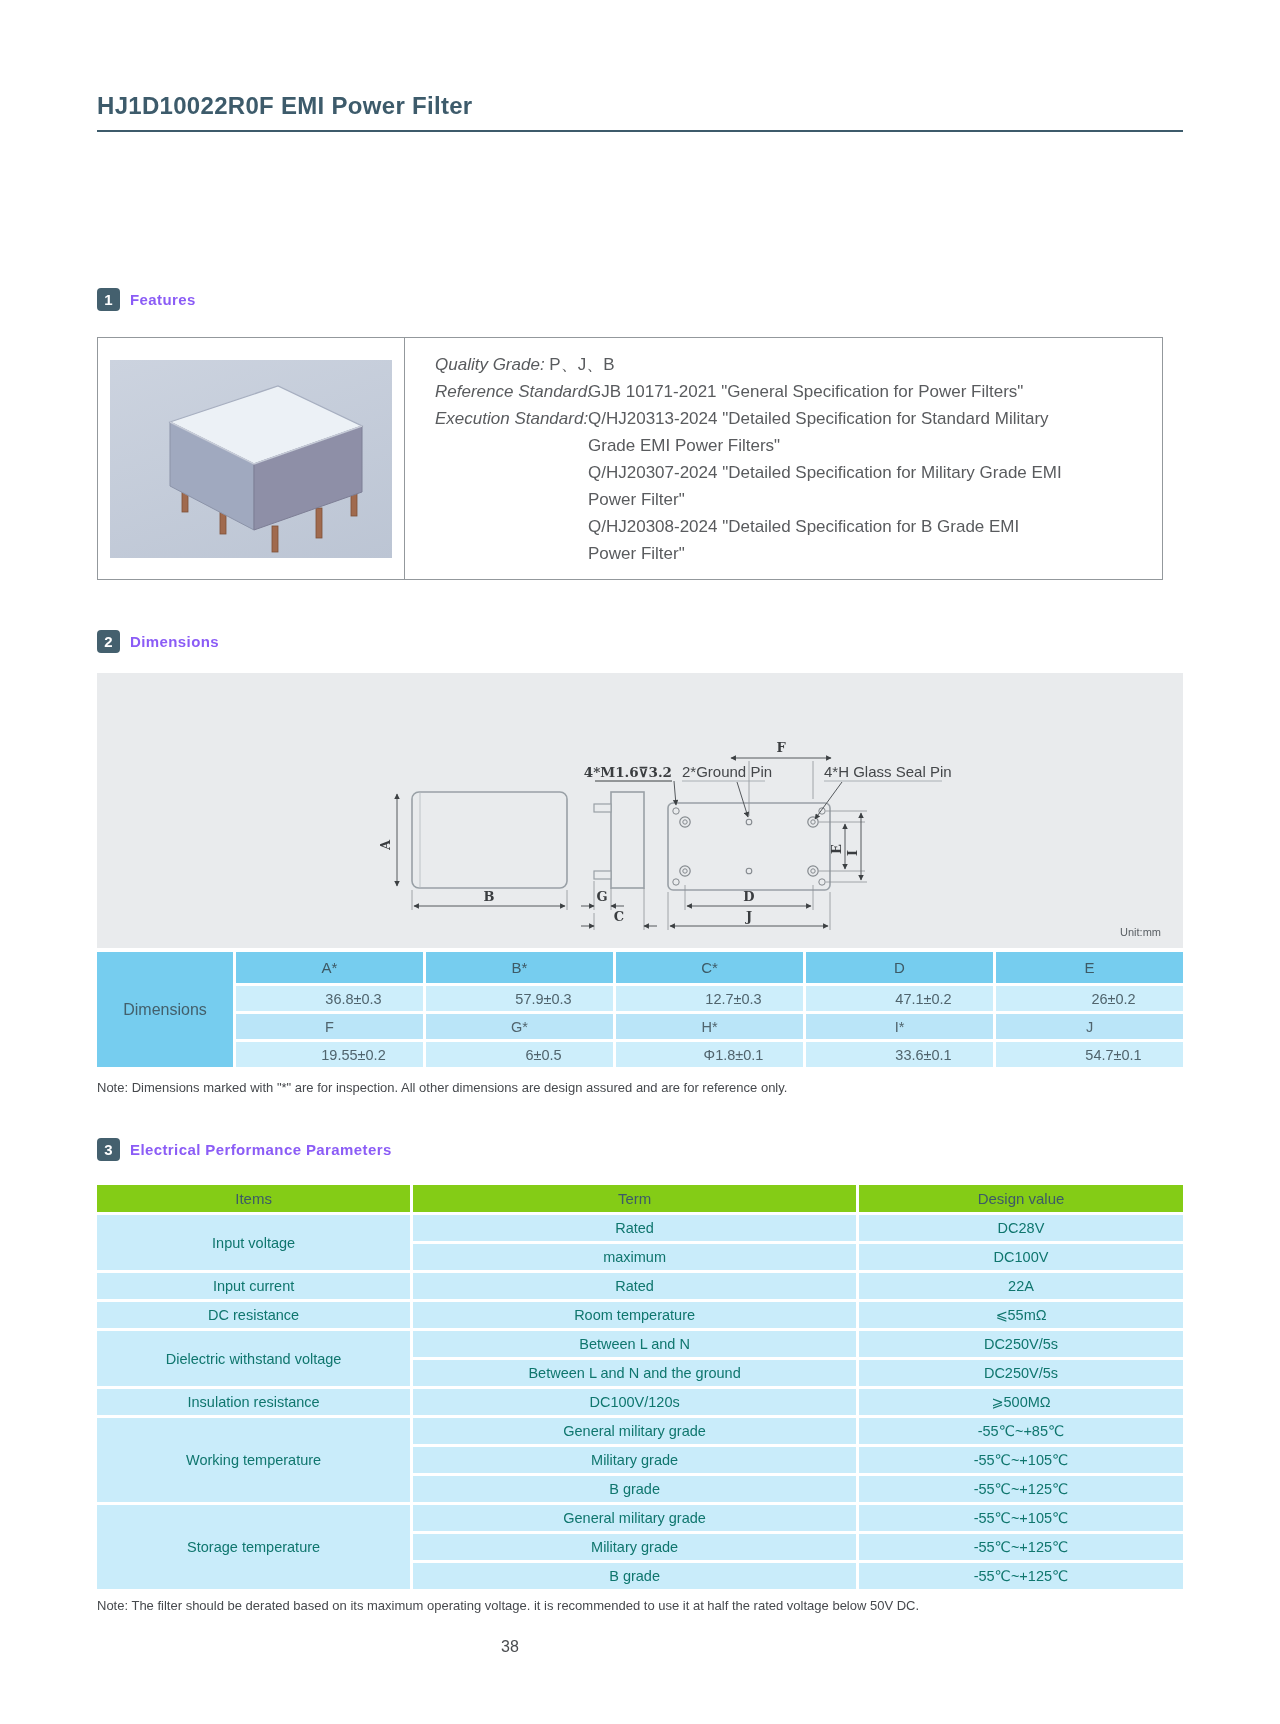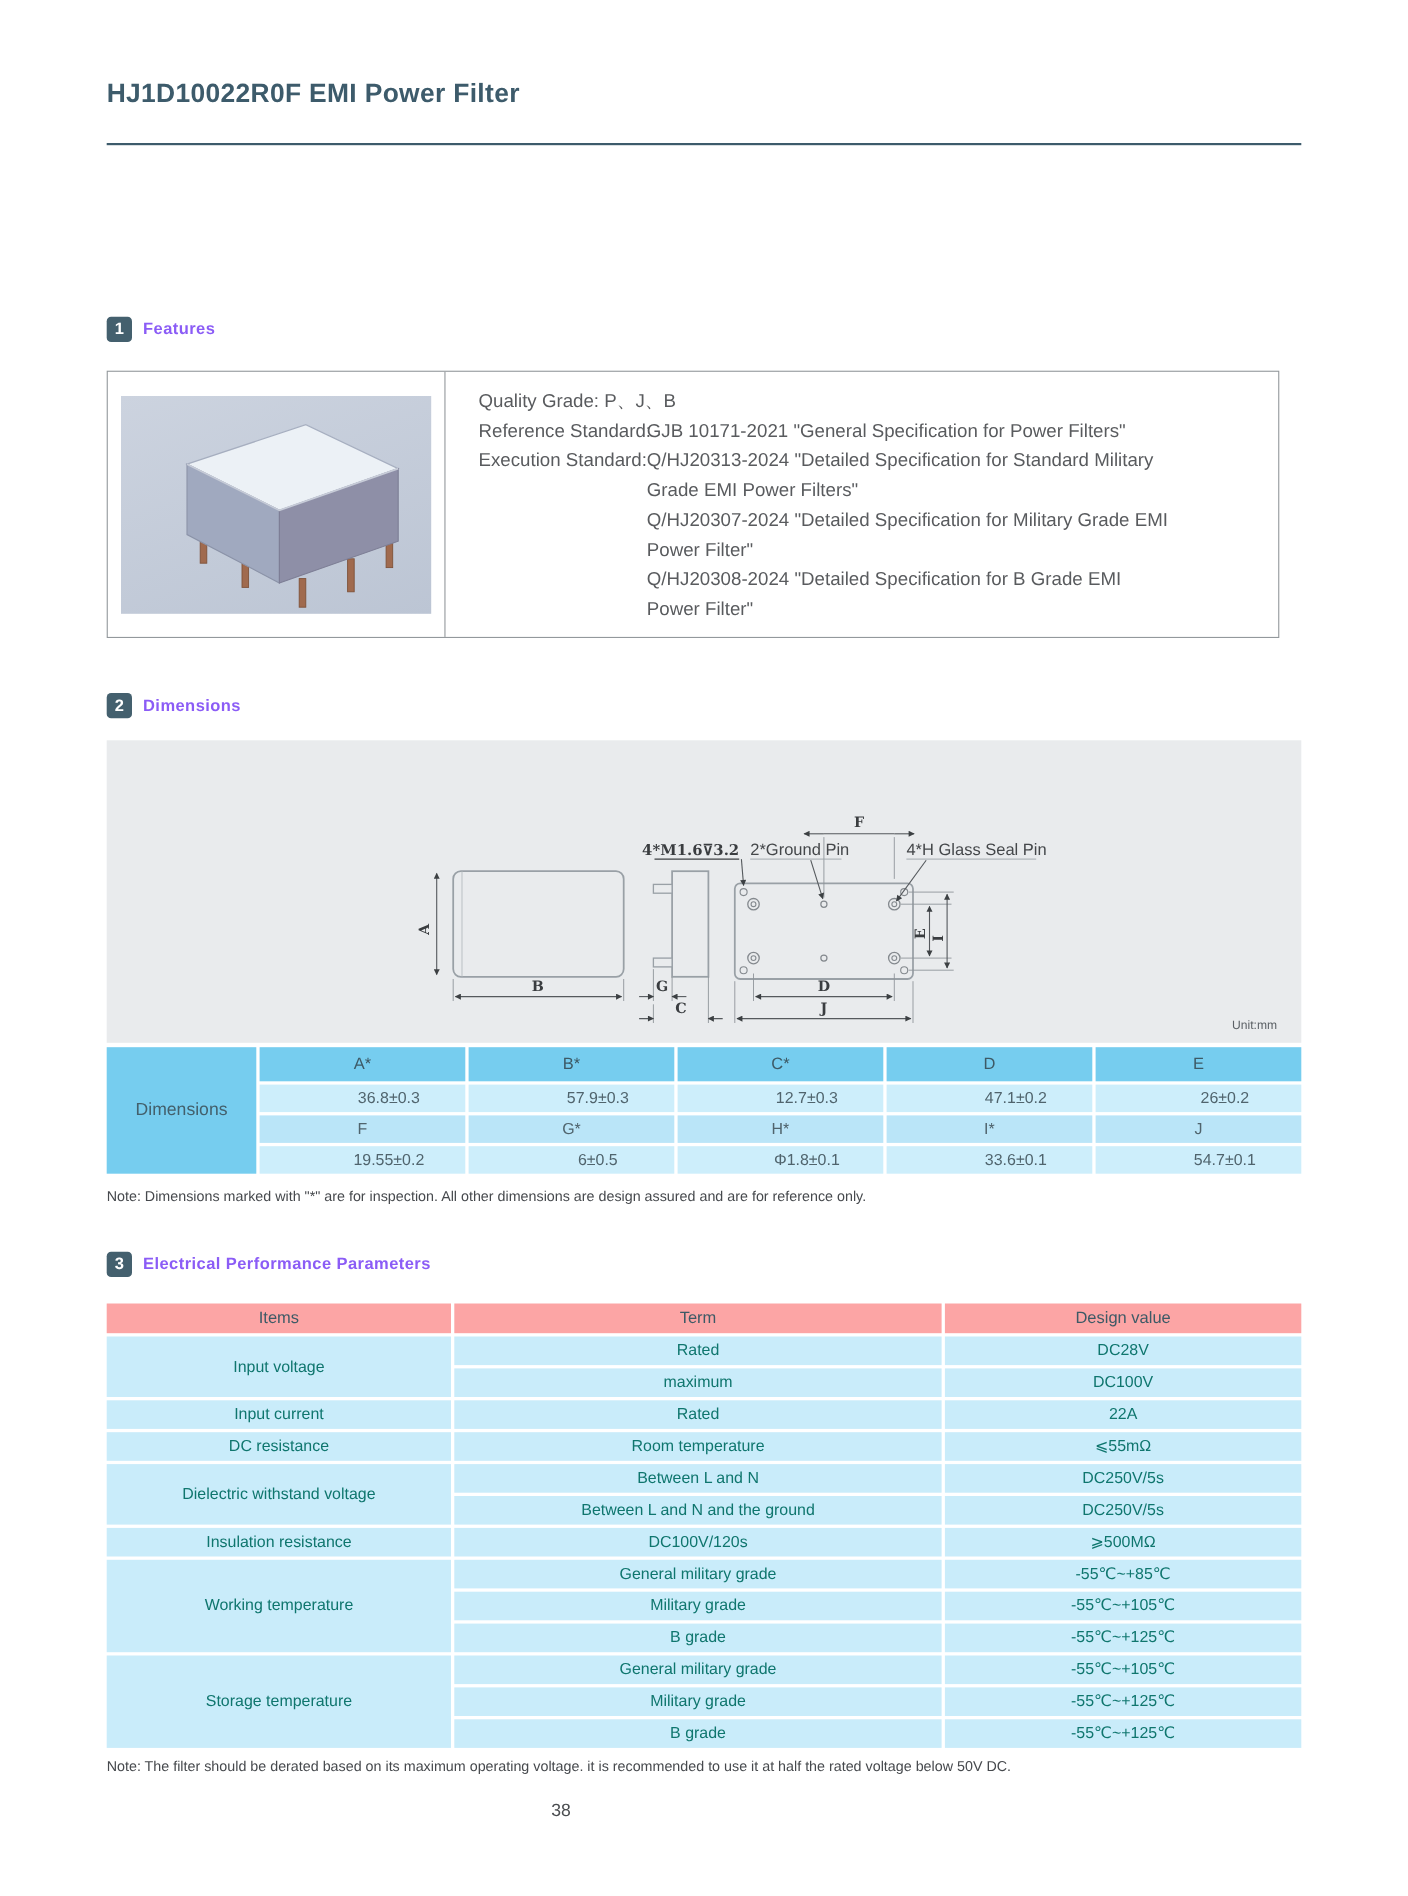--- a/index.html
+++ b/index.html
@@ -4,54 +4,54 @@
 <style>
   html,body{margin:0;padding:0;}
   body{
     width:1280px;height:1724px;position:relative;background:#ffffff;
     font-family:"Liberation Sans","DejaVu Sans",sans-serif;color:#333;
     overflow:hidden;
   }
   .abs{position:absolute;}
 
   
-  .page-title{left:97px;top:72px;font-size:24px;font-weight:bold;color:#3d5b6b;letter-spacing:.3px;}
+  .page-title{left:97px;top:92px;font-size:24px;font-weight:bold;color:#3d5b6b;letter-spacing:.3px;}
   .title-rule{left:97px;top:130px;width:1086px;height:2px;background:#3d5b6b;}
 
   
   .sec-head{display:flex;align-items:center;}
   .sec-badge{width:23px;height:23px;border-radius:4px;background:#44606e;color:#fff;
     font-size:15px;font-weight:bold;display:flex;align-items:center;justify-content:center;margin-right:10px;}
   .sec-title{font-size:15px;color:#8b5cf6;letter-spacing:.4px;font-weight:bold;}
 
   
   .features-box{left:97px;top:337px;width:1064px;height:241px;border:1.5px solid #93989c;display:flex;}
   .feat-left{width:306px;border-right:1.5px solid #93989c;display:flex;align-items:center;justify-content:center;}
   .product-img{width:282px;height:198px;background:linear-gradient(160deg,#ccd3df 0%,#bcc5d4 100%);}
   .feat-right{flex:1;padding:13px 18px 0 30px;font-size:17px;color:#595b5e;line-height:27px;}
   .feat-row{display:grid;grid-template-columns:153px 1fr;}
-  .feat-label{white-space:nowrap;}
+  .feat-label{white-space:nowrap;font-style:italic;}
 
   
   .drawing-box{left:97px;top:673px;width:1086px;height:275px;background:#e9ebed;}
   .unit-label{position:absolute;right:22px;bottom:10px;font-size:11px;color:#5b6065;}
 
   
   table{border-collapse:separate;border-spacing:3px;table-layout:fixed;}
   td,th{text-align:center;vertical-align:middle;padding:0;font-weight:normal;overflow:hidden;}
   .dims-table{left:94px;top:949px;width:1092px;}
   .dims-table th{background:#76cdef;color:#3d5a66;font-size:15px;height:31px;}
   .dims-table td{font-size:14.5px;color:#50646d;height:25px;}
   .dims-table td.dim-label{background:#76cdef;color:#43606c;font-size:16px;}
   .r-light td{background:#cdeefb;padding-left:48px;}
   .r-mid td{background:#bae5f8;}
   .dims-table td.dim-label{background:#76cdef;}
 
   .elec-table{left:94px;top:1182px;width:1092px;}
-  .elec-table th{background:#fca5a5;color:#3d5a66;font-size:15px;height:27px;}
+  .elec-table th{background:#84cc16;color:#3d5a66;font-size:15px;height:27px;}
   .elec-table td{background:#c9ecfa;color:#0f766e;font-size:14.5px;height:26px;}
 
   .note-text{font-size:13px;color:#46494d;}
   .page-num{left:0;top:1638px;width:1020px;text-align:center;font-size:16px;color:#4a4d50;}
 
   svg text{fill:#3a3d40;}
   .dimletter{font-family:"DejaVu Serif",serif;font-weight:bold;font-size:13px;}
   .cad-label{font-size:15px;fill:#44474a;}
   .thread-label{font-family:"DejaVu Serif",serif;font-weight:bold;font-size:13.5px;}
 </style>

